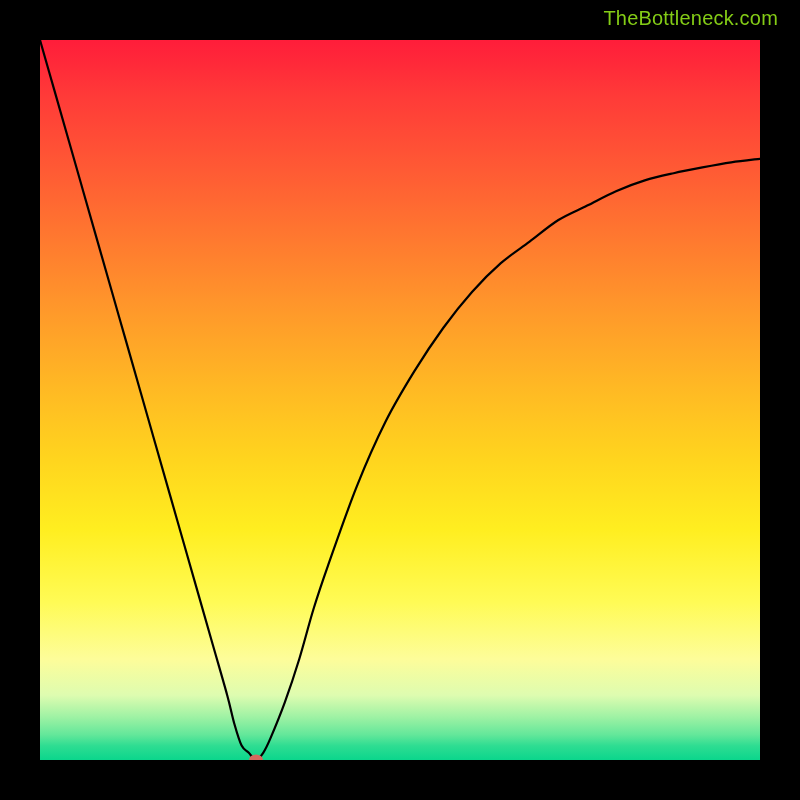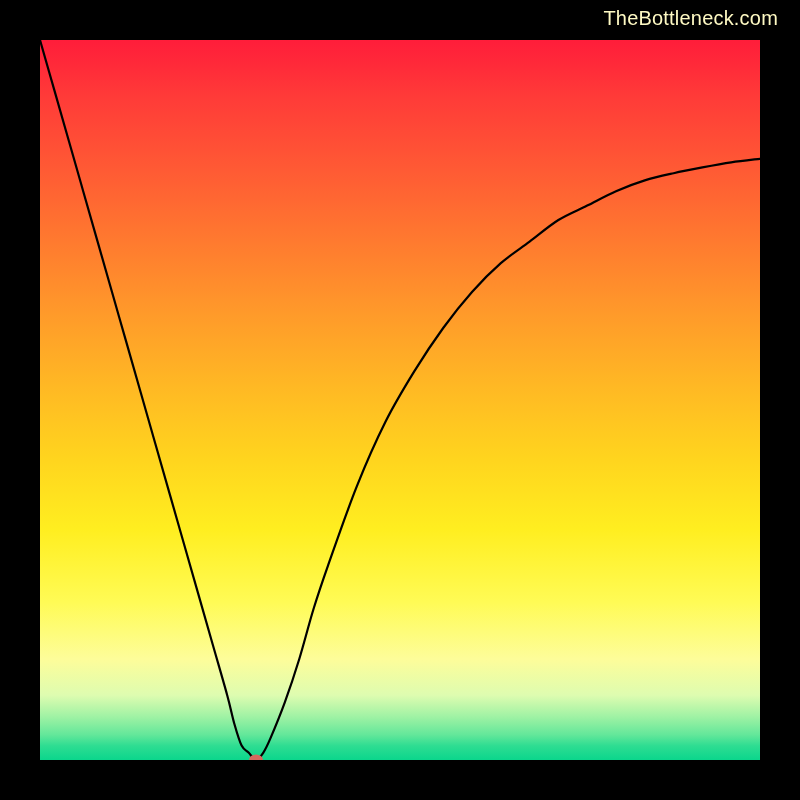--- a/index.html
+++ b/index.html
@@ -45,21 +45,21 @@
       #9ff2a4 94%,
       #63e79a 96.5%,
       #2fdd92 98%,
       #0bd68c 100%
     );
   }
   .watermark {
     position: absolute;
     top: 7px;
     right: 22px;
-    color: #fef9c3;
+    color: #84cc16;
     font-size: 20px;
     font-weight: 500;
     letter-spacing: 0.2px;
     user-select: none;
   }
   svg.curve {
     position: absolute;
     inset: 0;
     width: 100%;
     height: 100%;

